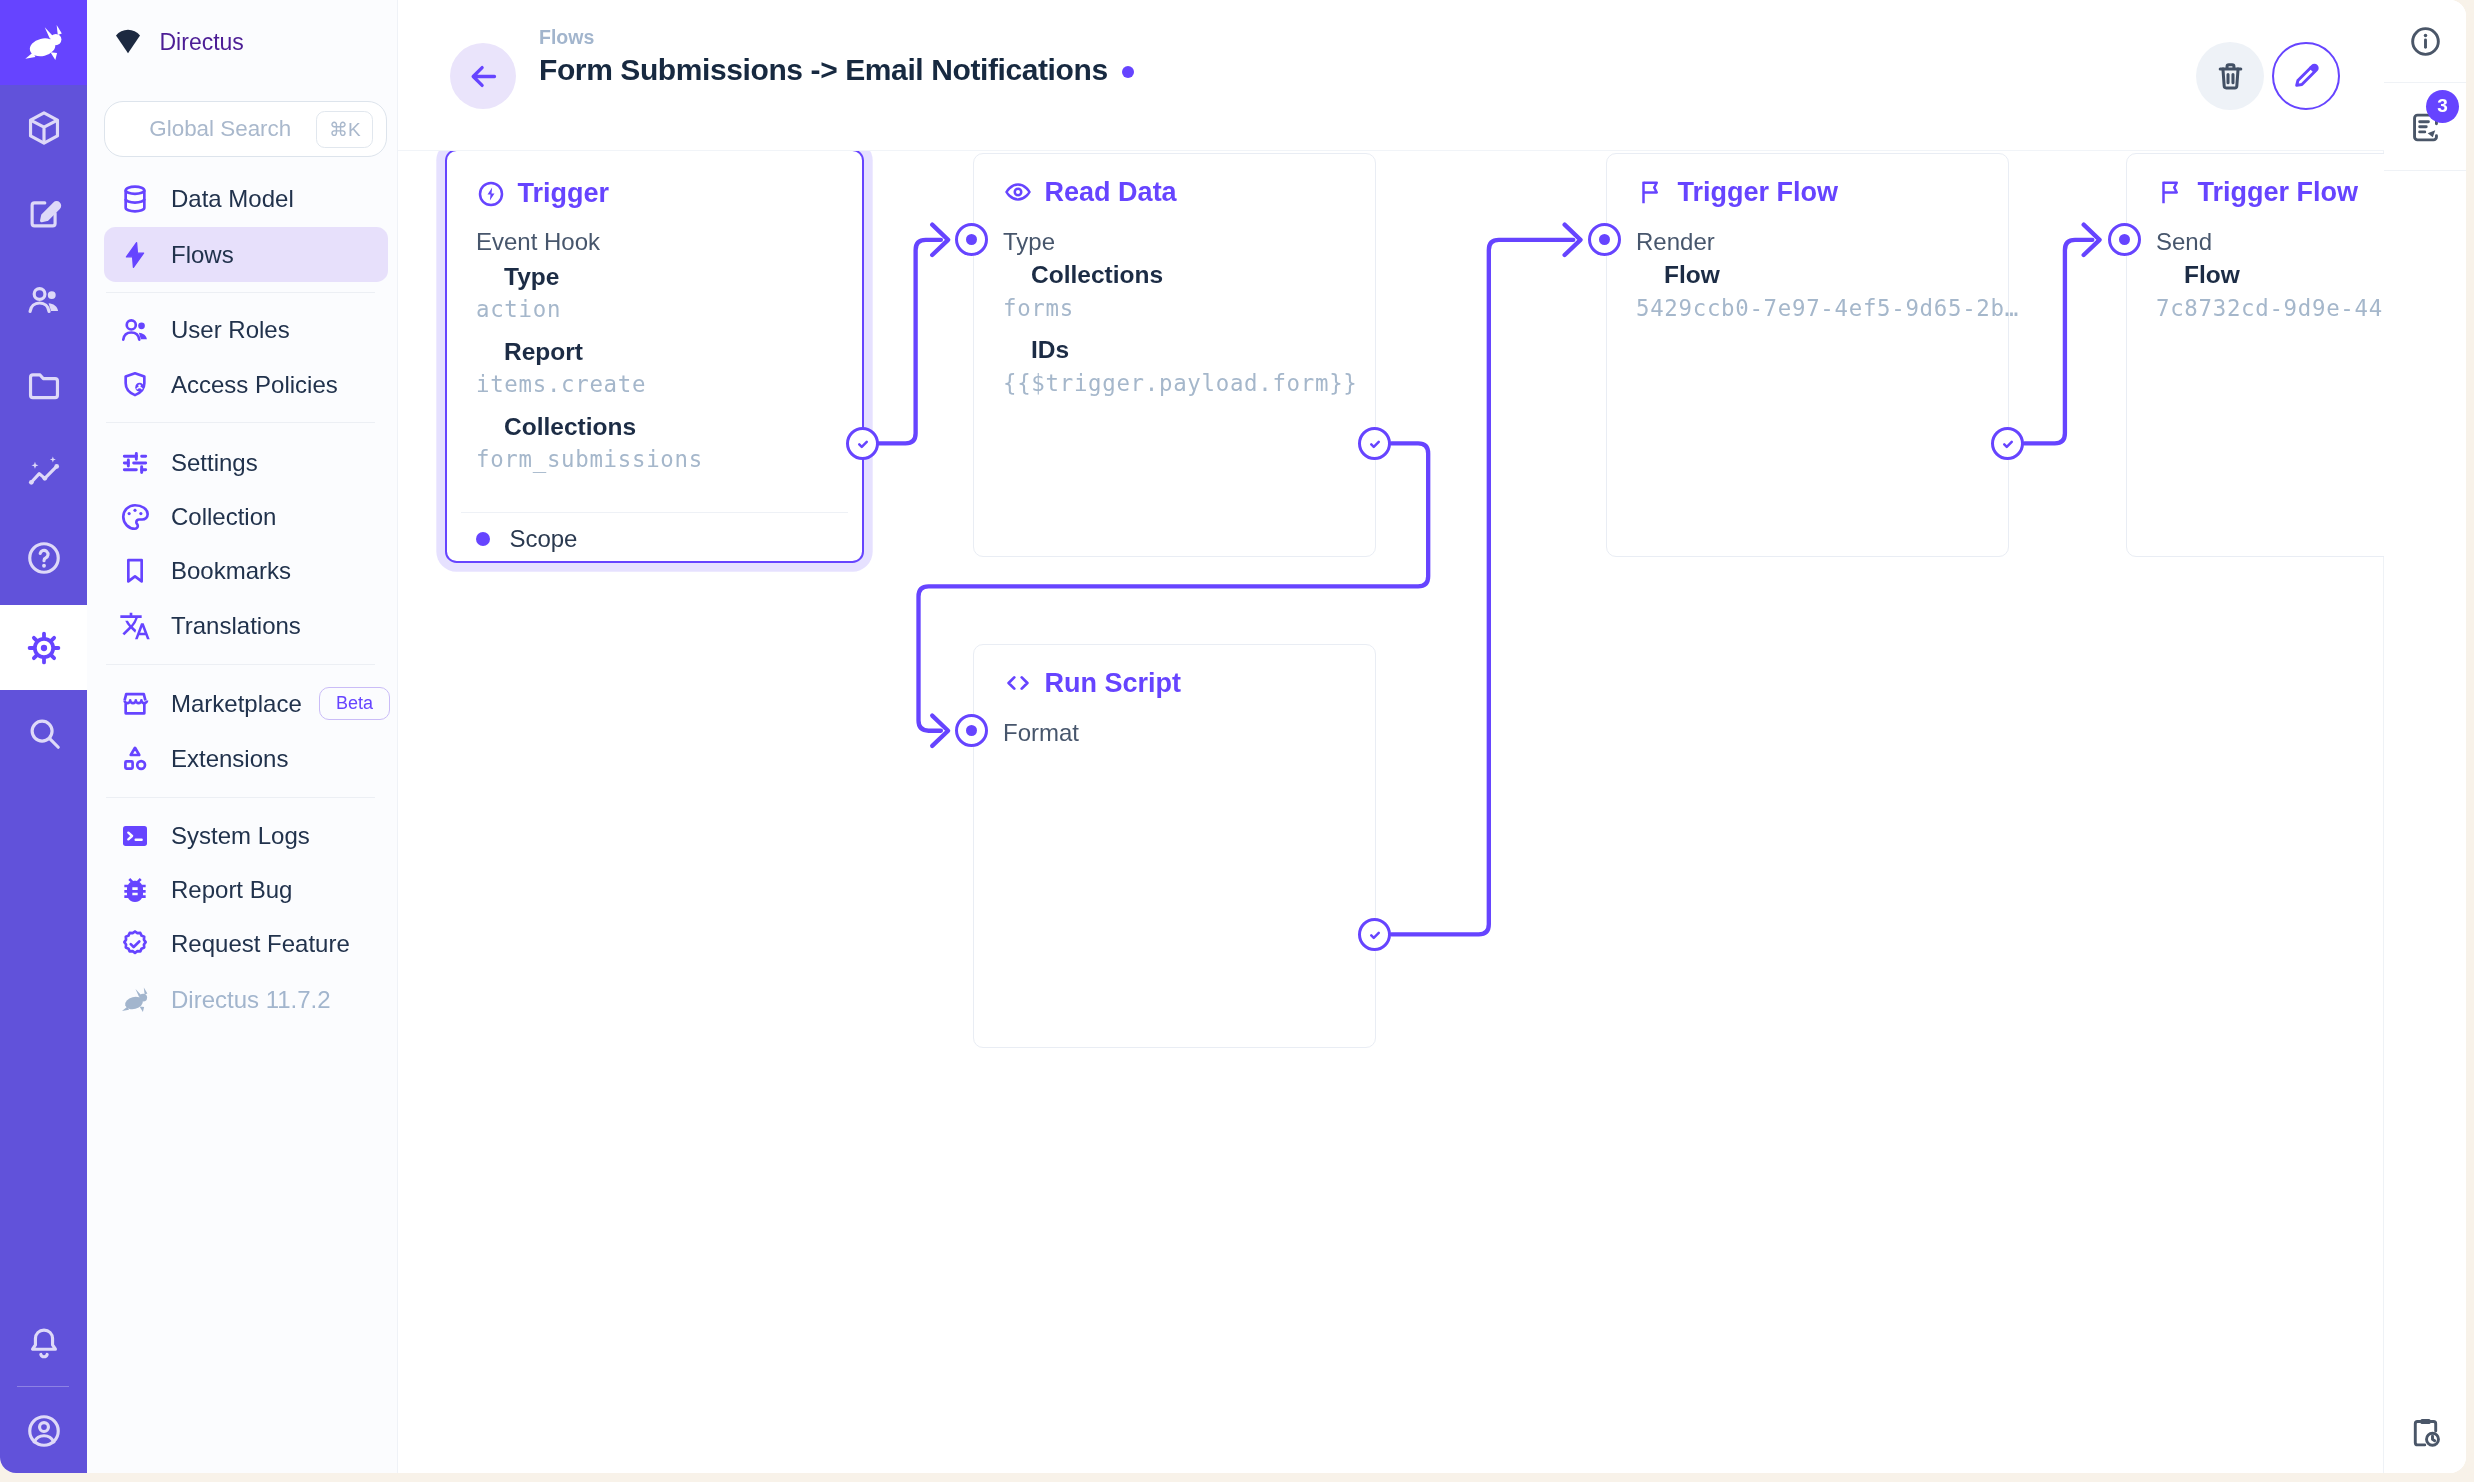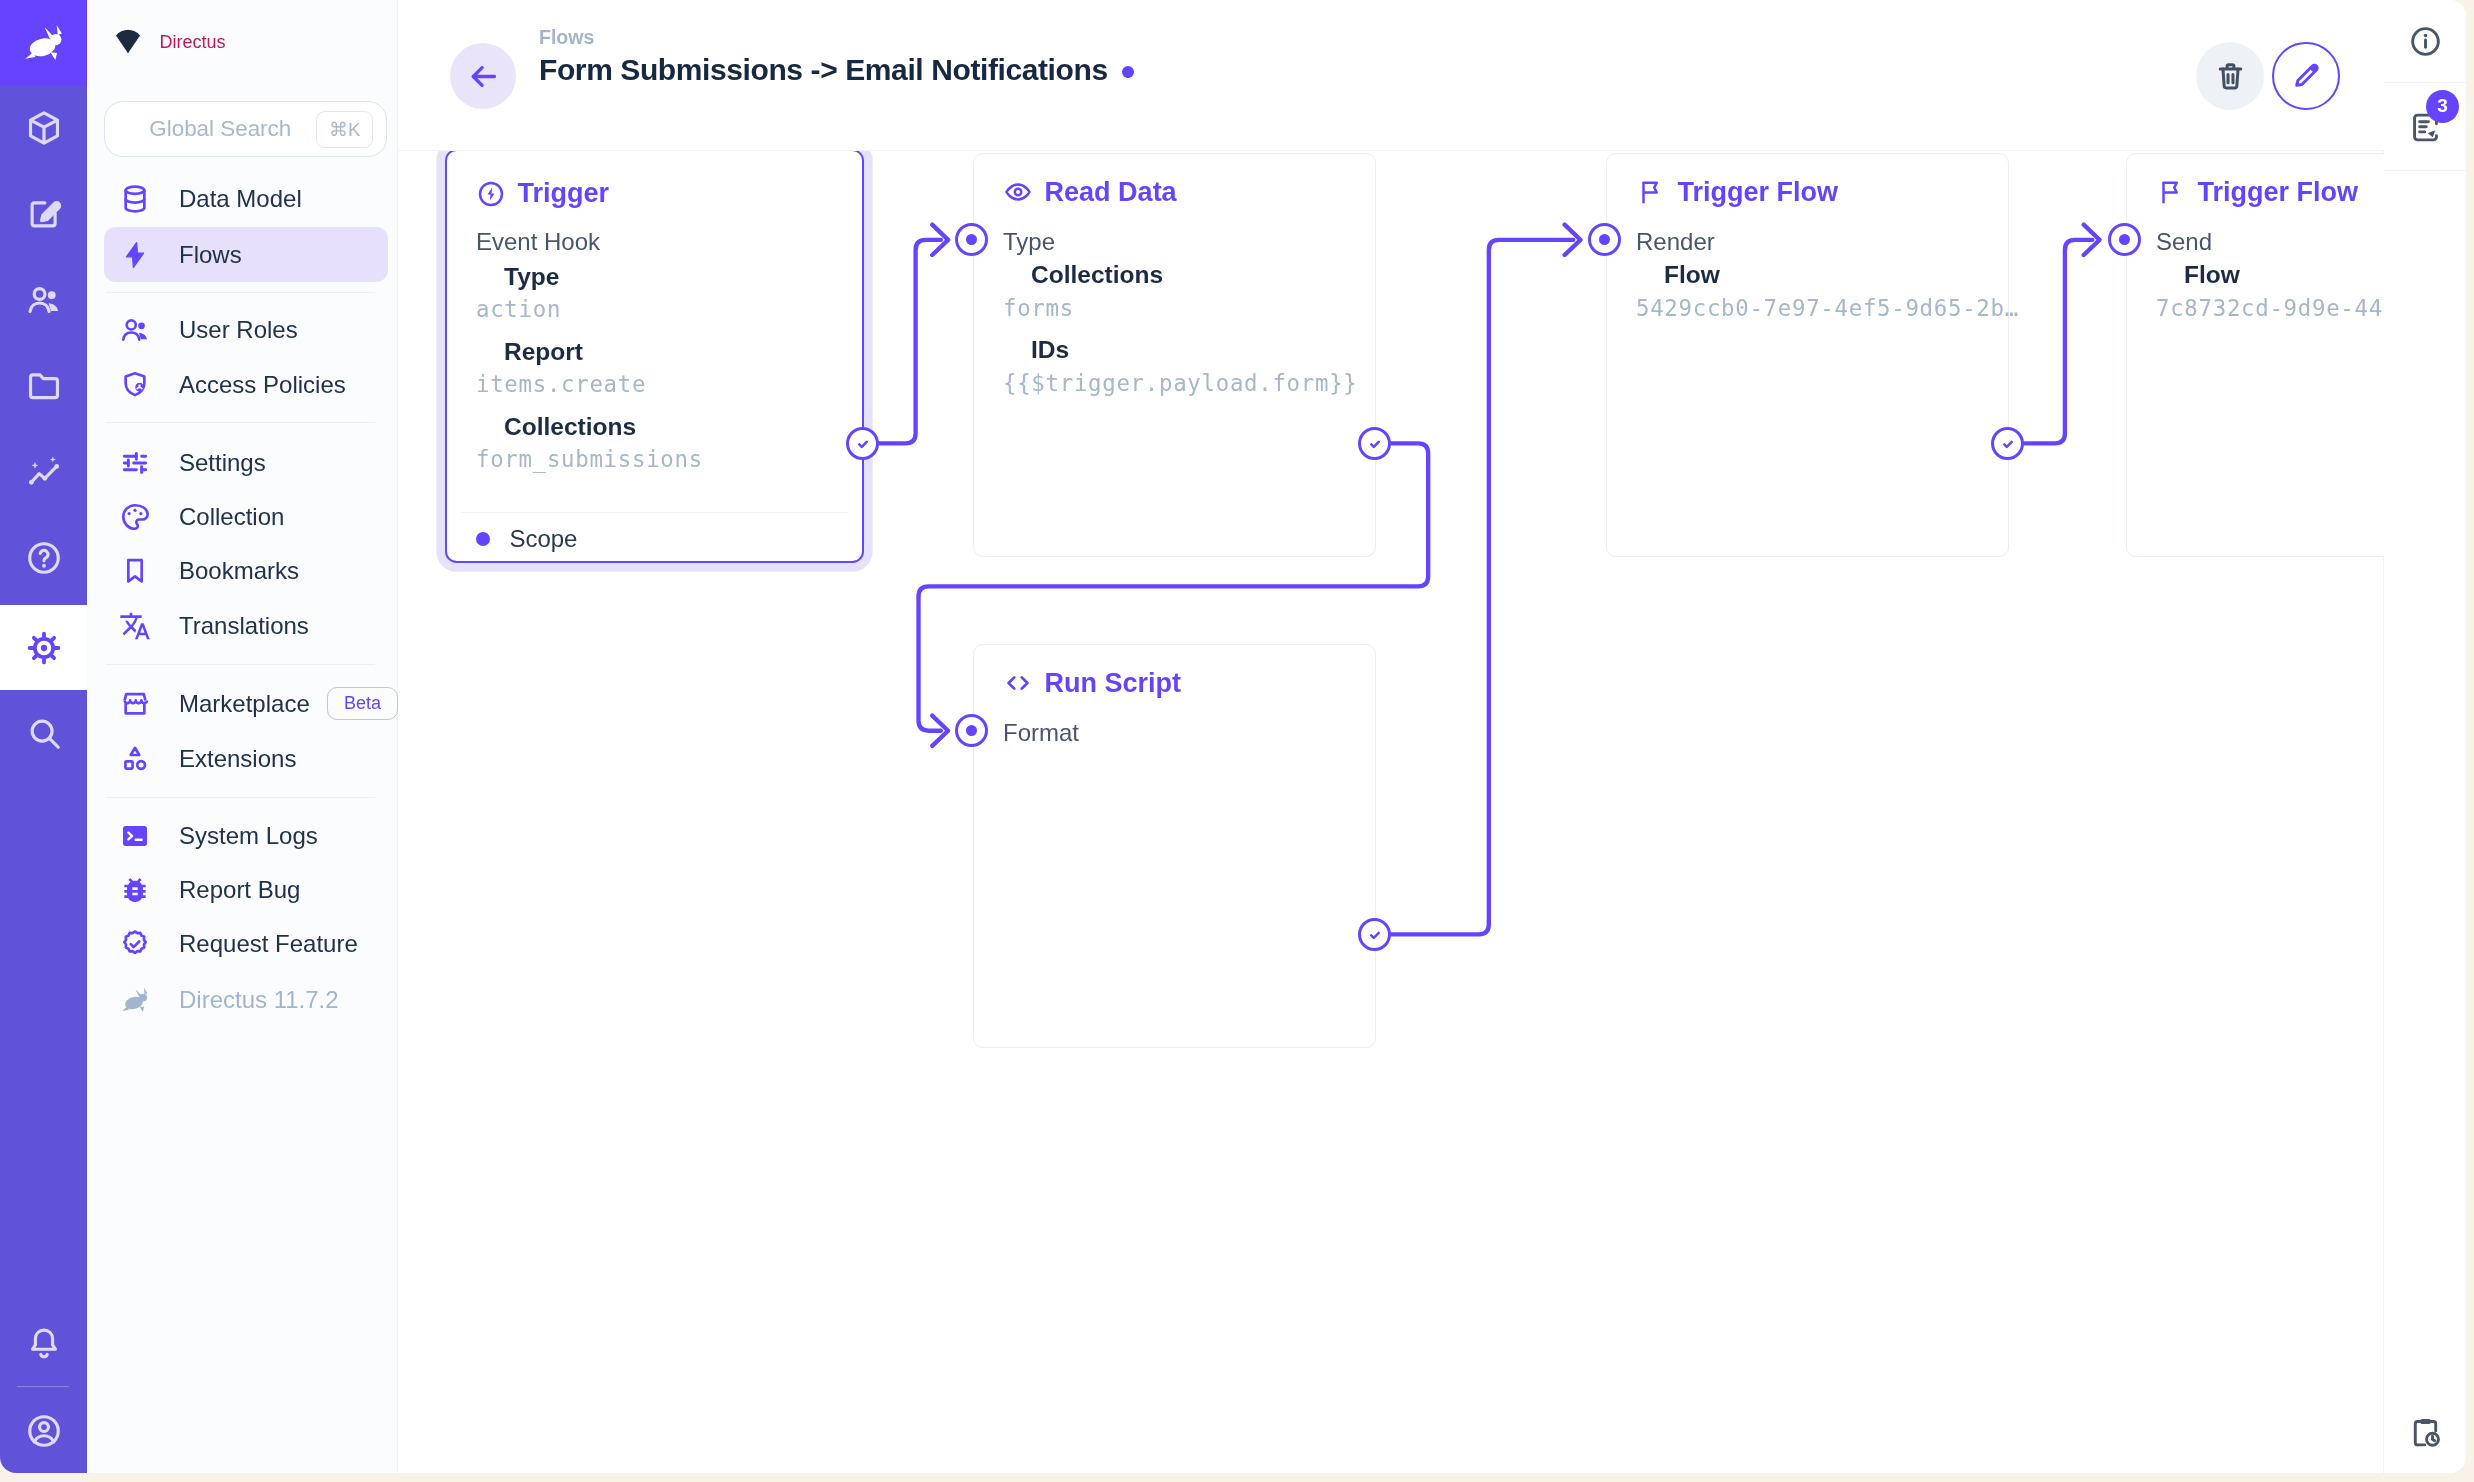--- a/index.html
+++ b/index.html
@@ -19,31 +19,31 @@
   .mod-tile svg{width:38px;height:38px;color:#ded9f8;}
   .logo-tile{background:#6644ff;}
   .logo-tile svg{width:46px;height:46px;color:#ffffff;}
   .mod-active{background:#ffffff;}
   .mod-active svg{color:#6644ff;}
   .mod-divider{position:absolute;left:17.3px;width:52px;height:1.4px;background:rgba(255,255,255,.28);}
   
   .sidebar{position:absolute;left:87px;top:0;width:310px;height:1473px;background:#fbfcfe;border-right:1.4px solid #eff2f7;}
   .project-row{position:absolute;left:0;top:0;width:310px;height:84px;display:flex;align-items:center;}
   .project-row svg{width:32px;height:32px;margin-left:24.5px;color:#1c2940;}
-  .project-name{margin-left:16px;font-size:18px;color:#be185d;font-weight:500;}
+  .project-name{margin-left:16px;font-size:23px;color:#4c1d95;font-weight:500;}
   .searchbox{position:absolute;left:17.3px;top:101px;width:283px;height:56px;box-sizing:border-box;
     border:1.4px solid #dde4ec;border-radius:19px;background:#ffffff;display:flex;align-items:center;}
   .searchbox input{border:0;outline:none;background:transparent;font-size:22.4px;color:#5a6b80;
     font-family:"Liberation Sans",sans-serif;margin-left:42px;width:166px;}
   .searchbox input::placeholder{color:#a9b8cc;}
   .kbd{position:absolute;right:13px;top:9.4px;height:35px;padding:0 11.6px;border:1.4px solid #e1e7ee;border-radius:8.7px;
     font-size:19px;color:#a9b8cc;display:flex;align-items:center;}
   .s-item{position:absolute;left:0;width:310px;height:55px;display:flex;align-items:center;cursor:pointer;}
   .s-item svg{width:32px;height:32px;margin-left:32px;color:#6644ff;flex:none;}
-  .s-item .lbl{margin-left:28px;font-size:24px;color:#21324c;font-weight:400;white-space:nowrap;}
+  .s-item .lbl{margin-left:20px;font-size:24px;color:#21324c;font-weight:400;white-space:nowrap;}
   .s-pill{position:absolute;left:17.3px;top:227px;width:284px;height:55px;background:#e7e0fb;border-radius:11.6px;}
   .s-div{position:absolute;left:19px;width:269px;height:1.4px;background:#eceff4;}
   .badge-beta{margin-left:17.3px;border:1.4px solid #cabcf7;border-radius:10px;color:#6644ff;
     font-size:18px;padding:5px 16px;font-weight:500;}
   .version-row .lbl{color:#a2b5cd;}
   .version-row svg{color:#a2b5cd;}
   
   .canvas{position:absolute;left:398px;top:0;width:1986px;height:1473px;background:#ffffff;overflow:hidden;}
   .cv-header{position:absolute;left:0;top:0;width:100%;height:150px;border-bottom:1.4px solid #f1f4f8;background:#fff;z-index:5;}
   .back-btn{position:absolute;left:52px;top:43px;width:66px;height:66px;border-radius:50%;background:#eae4fb;

